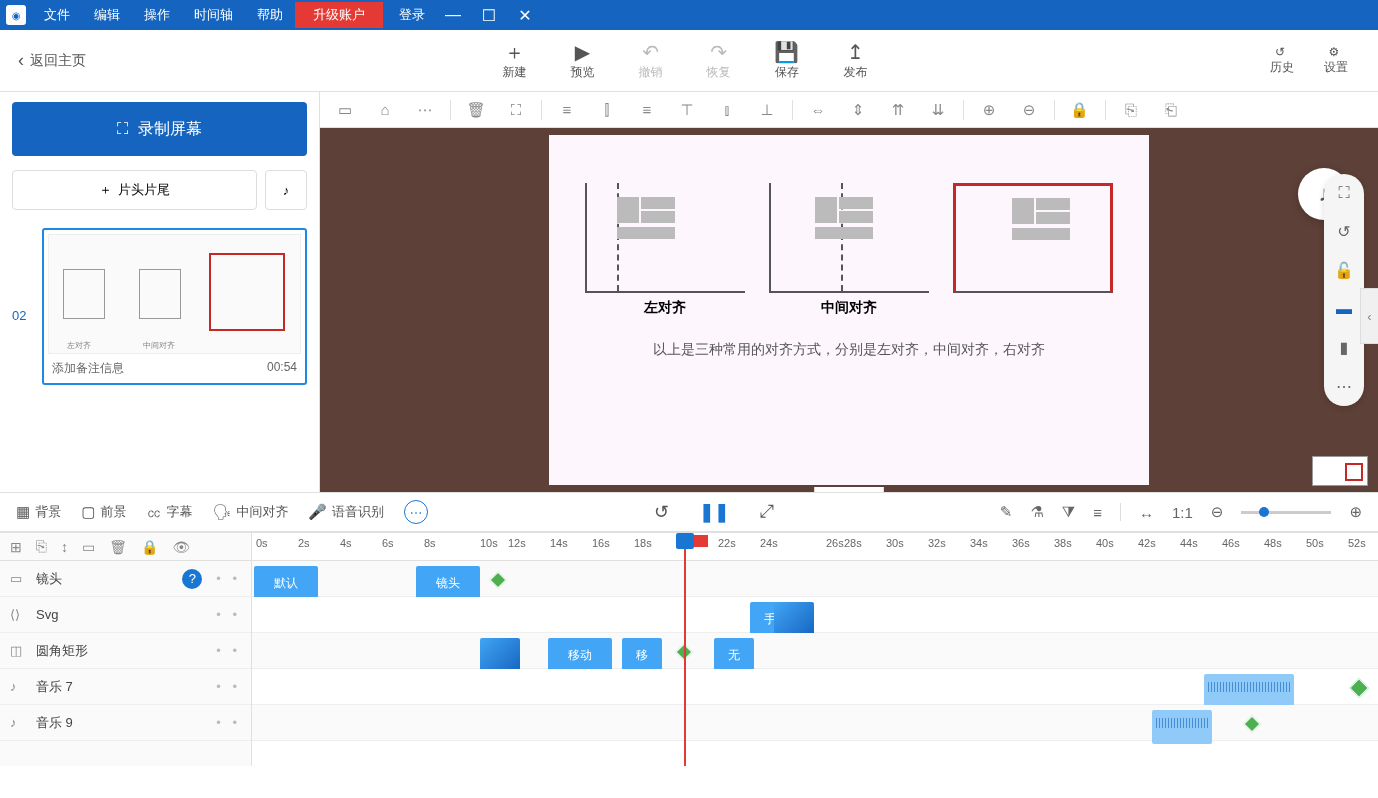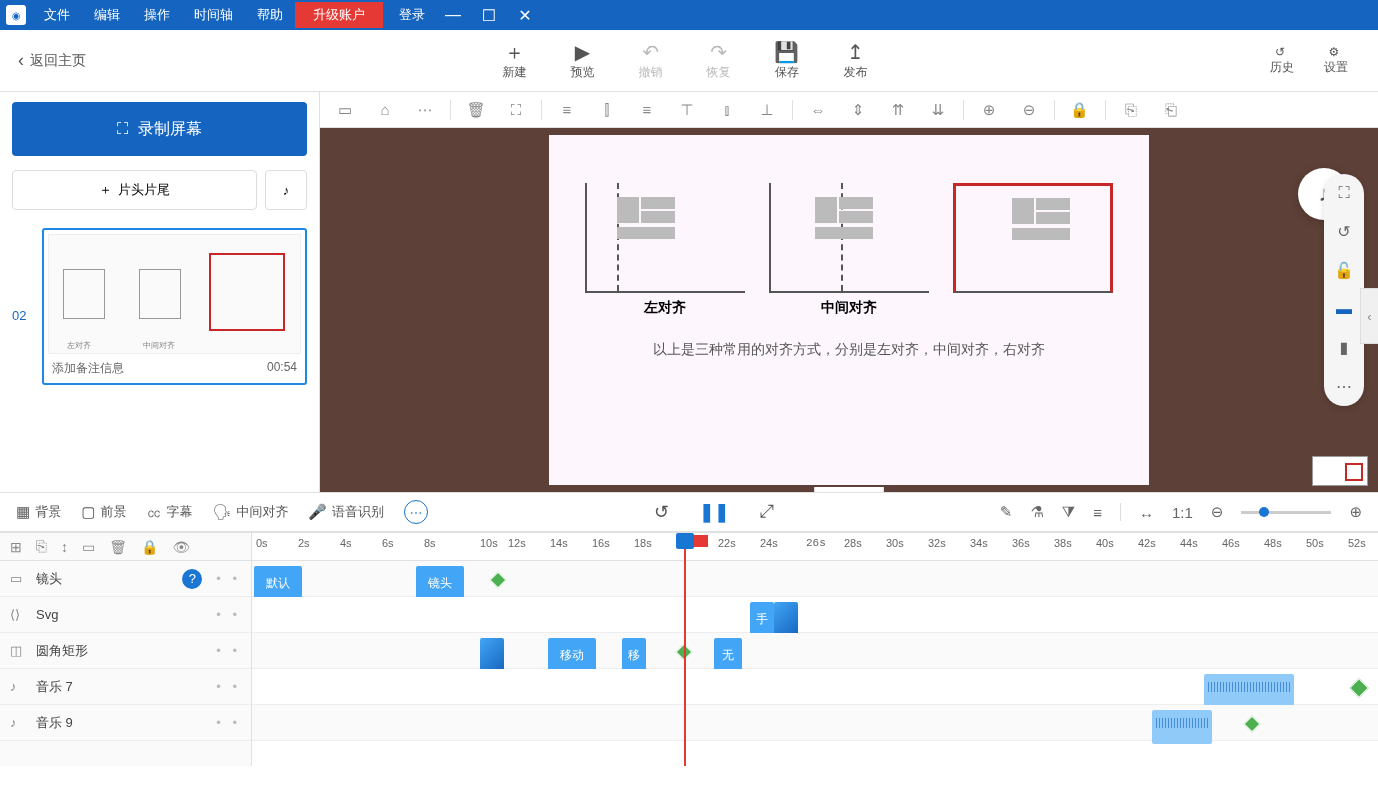--- a/index.html
+++ b/index.html
@@ -86,21 +86,21 @@
 .tl-track-label { height: 36px; border-bottom: 1px solid #eee; display: flex; align-items: center; padding: 0 10px; gap: 8px; font-size: 13px; color: #444; }
 .tl-track-label .ico { width: 18px; color: #888; }
 .tl-track-label .help { width: 20px; height: 20px; background: #1976d2; color: #fff; border-radius: 50%; display: flex; align-items: center; justify-content: center; font-size: 13px; margin-left: auto; }
 .tl-track-label .dots { color: #bbb; margin-left: 6px; letter-spacing: 4px; }
 
 .tl-right { flex: 1; overflow: hidden; position: relative; }
 .ruler { height: 28px; border-bottom: 1px solid #e0e0e0; position: relative; background: #fff; font-size: 11px; color: #666; }
 .ruler .tick { position: absolute; top: 4px; }
 .tl-track { height: 36px; border-bottom: 1px solid #eee; position: relative; background: #fff; }
 .tl-track:nth-child(odd) { background: #fafafa; }
-.clip { position: absolute; top: 5px; height: 34px; background: #42a5f5; color: #fff; font-size: 12px; display: flex; align-items: center; justify-content: center; border-radius: 2px; padding: 0 12px; }
+.clip { position: absolute; top: 5px; height: 34px; background: #42a5f5; color: #fff; font-size: 12px; display: flex; align-items: center; justify-content: center; border-radius: 2px; padding: 0 20px; }
 .clip.grad { background: linear-gradient(135deg, #42a5f5, #1565c0); }
 .clip.audio { background: #90caf9; }
 .clip.audio::after { content: ''; position: absolute; left: 4px; right: 4px; top: 8px; height: 10px; background: repeating-linear-gradient(90deg, #1565c0 0 1px, transparent 1px 3px); opacity: 0.6; }
 .diamond { position: absolute; top: 13px; width: 12px; height: 12px; background: #4caf50; transform: rotate(45deg); border: 1px solid #fff; }
 .playhead { position: absolute; top: 0; bottom: 0; width: 2px; background: #e53935; z-index: 5; }
 .playhead::before { content: ''; position: absolute; top: 0; left: -8px; width: 18px; height: 16px; background: #1976d2; border-radius: 2px; }
 .playhead .red-block { position: absolute; top: 2px; left: 10px; width: 14px; height: 12px; background: #e53935; }
 .add-btn { position: absolute; right: 12px; width: 14px; height: 14px; background: #4caf50; transform: rotate(45deg); border: 1px solid #fff; }
 </style>
 </head>
@@ -367,21 +367,21 @@
         <span class="tick" style="left: 130px;">6s</span>
         <span class="tick" style="left: 172px;">8s</span>
         <span class="tick" style="left: 228px;">10s</span>
         <span class="tick" style="left: 256px;">12s</span>
         <span class="tick" style="left: 298px;">14s</span>
         <span class="tick" style="left: 340px;">16s</span>
         <span class="tick" style="left: 382px;">18s</span>
         <span class="tick" style="left: 424px;">20s</span>
         <span class="tick" style="left: 466px;">22s</span>
         <span class="tick" style="left: 508px;">24s</span>
-        <span class="tick" style="left: 554px; font-family: Liberation Mono, monospace;">26s</span>
+        <span class="tick" style="left: 574px;">26s</span>
         <span class="tick" style="left: 592px;">28s</span>
         <span class="tick" style="left: 634px;">30s</span>
         <span class="tick" style="left: 676px;">32s</span>
         <span class="tick" style="left: 718px;">34s</span>
         <span class="tick" style="left: 760px;">36s</span>
         <span class="tick" style="left: 802px;">38s</span>
         <span class="tick" style="left: 844px;">40s</span>
         <span class="tick" style="left: 886px;">42s</span>
         <span class="tick" style="left: 928px;">44s</span>
         <span class="tick" style="left: 970px;">46s</span>

